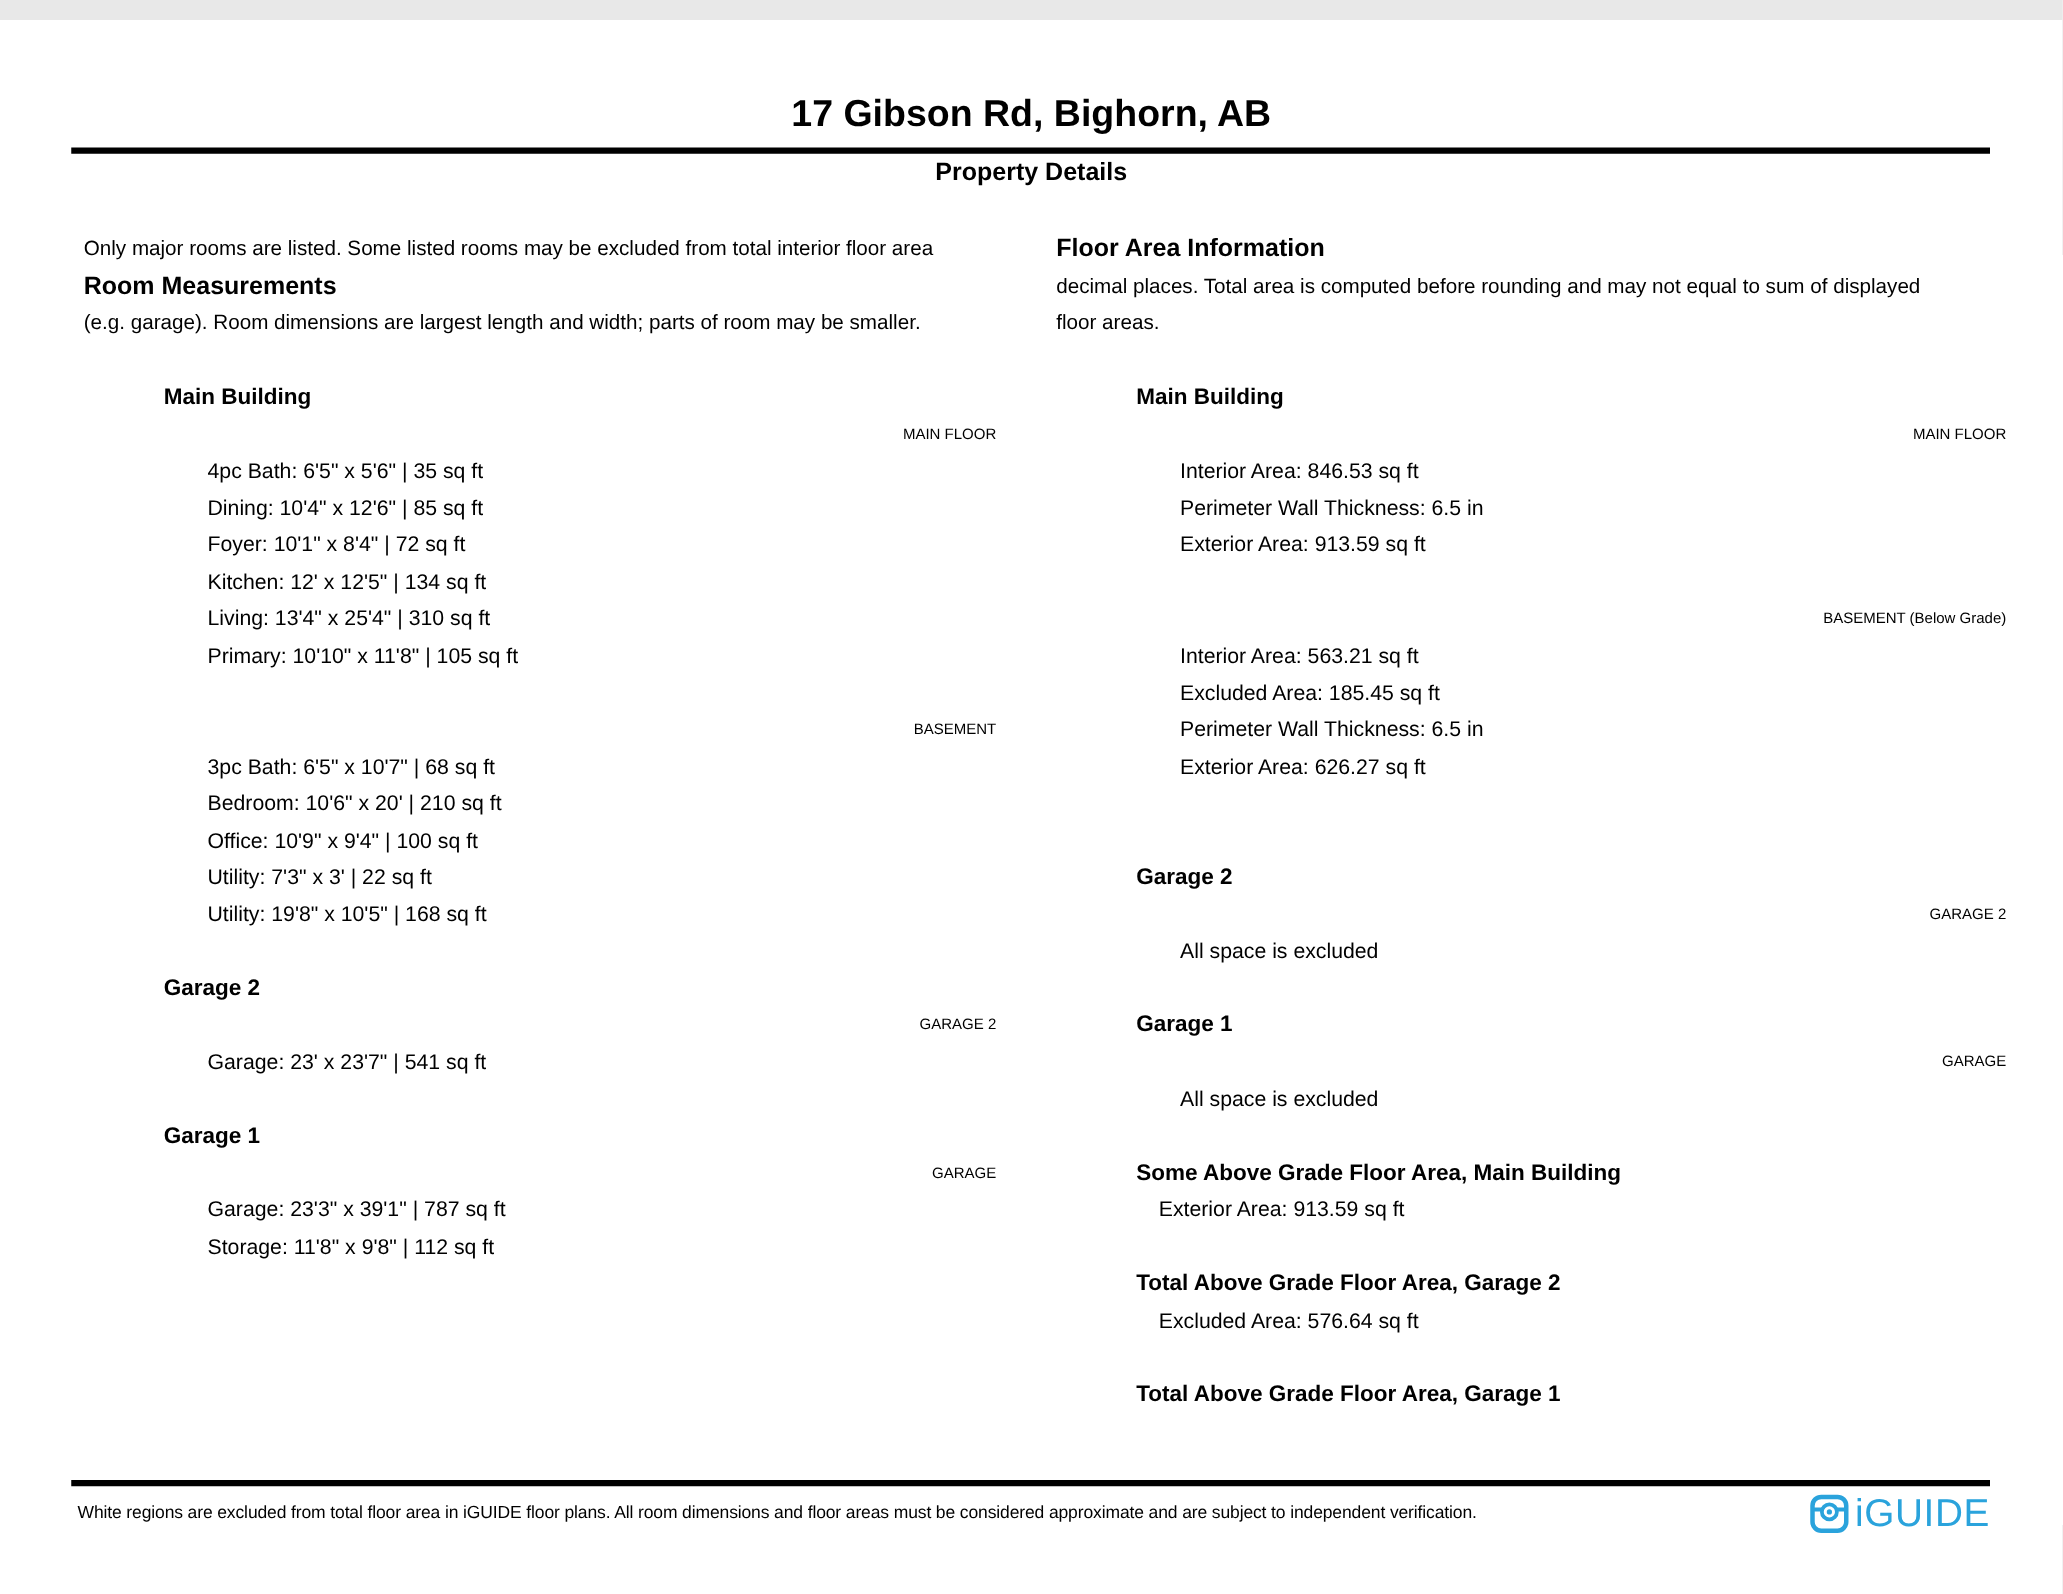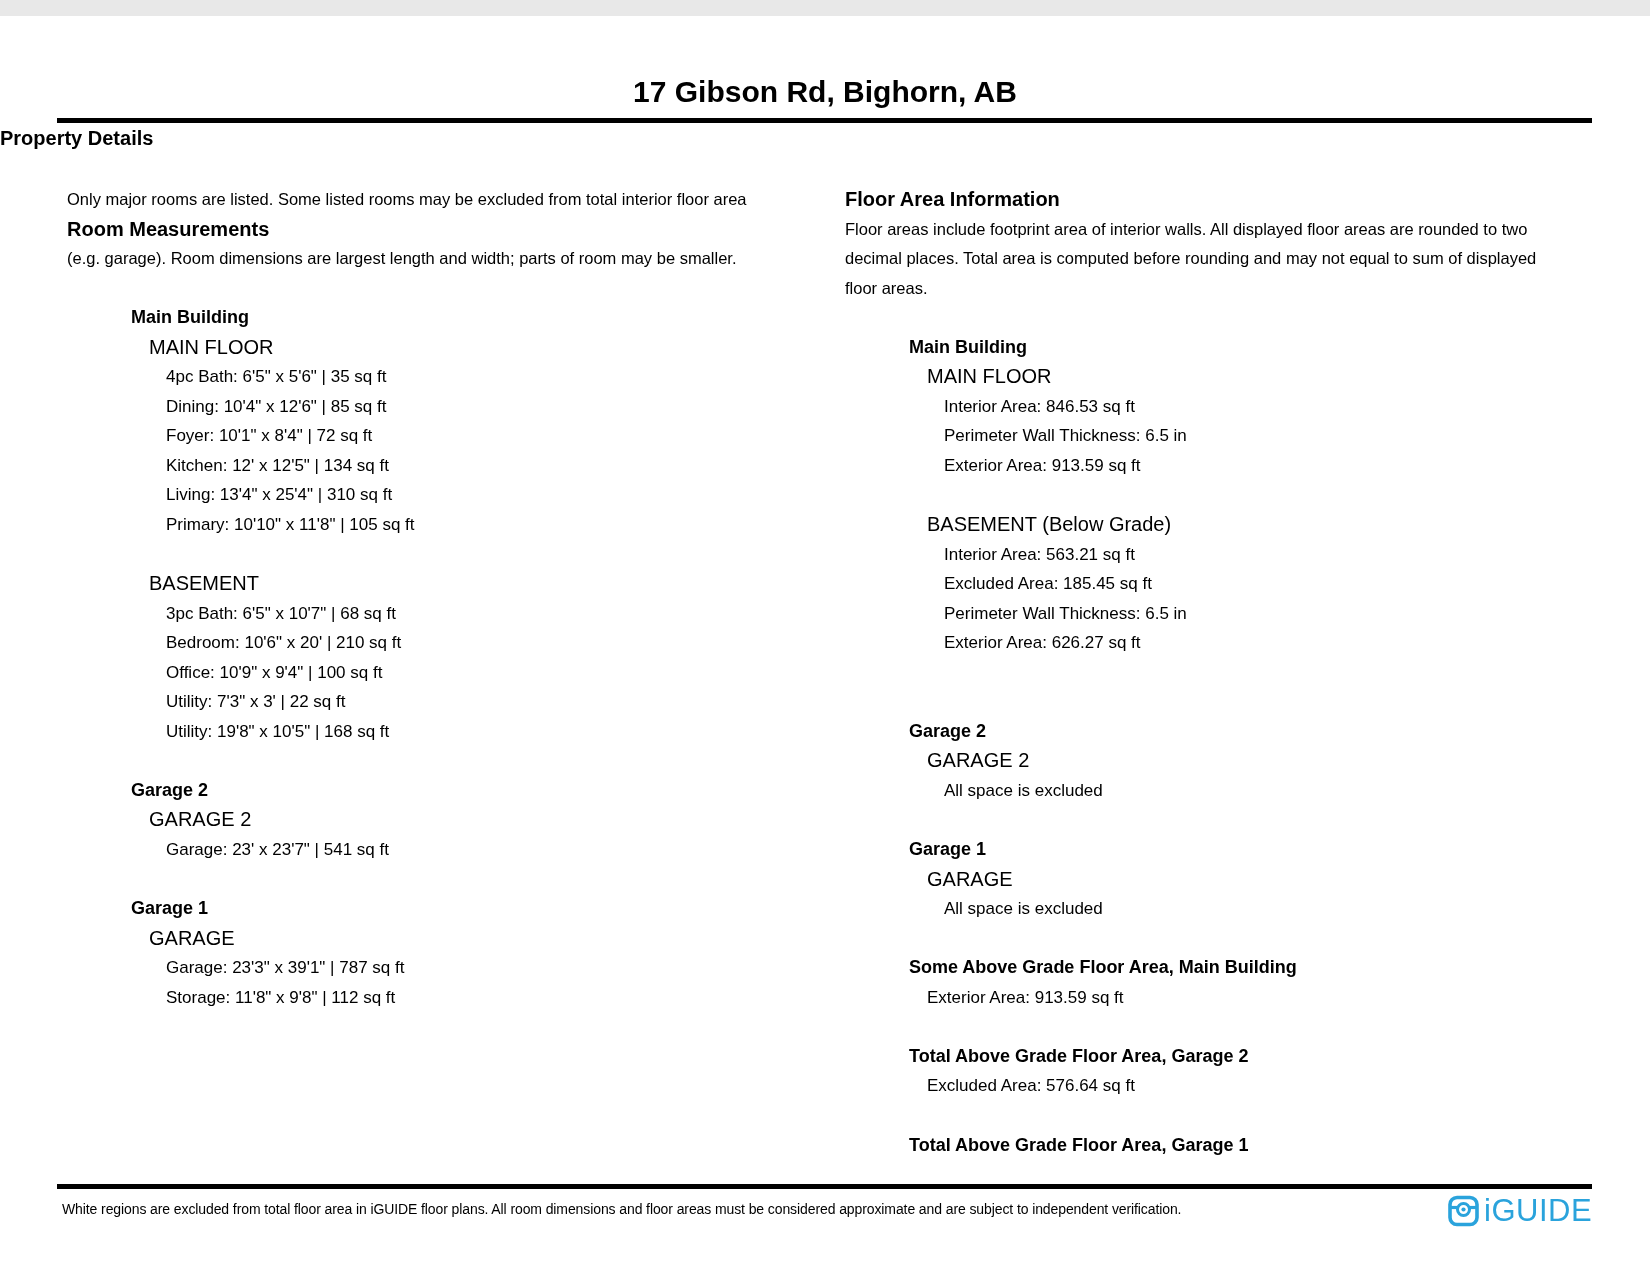--- a/index.html
+++ b/index.html
@@ -15,34 +15,34 @@
   .title {
     position:absolute; top:58px; left:0; width:100%;
     margin:0; text-align:center;
     font-size:30px; line-height:36px; font-weight:700;
   }
   .rule { position:absolute; left:57px; width:1535px; background:#000; }
   .rule-top { top:102px; height:5px; }
   .rule-bottom { top:1168px; height:5px; }
   .subtitle {
     position:absolute; top:108px; left:0; width:100%;
-    margin:0; text-align:left;
+    margin:0; text-align:center;
     font-size:20px; line-height:28px; font-weight:700;
   }
   .col { position:absolute; top:169px; }
   .col-left  { left:67px;  width:730px; }
   .col-right { left:845px; width:760px; }
   .line {
     height:29.55px; line-height:29.55px;
     font-size:17px; white-space:nowrap;
   }
   .h   { font-size:20px; font-weight:700; }
   .para{ font-size:16.5px; }
   .b   { font-weight:700; font-size:18px; }
-  .fl  { font-size:20px; }
+  .fl  { font-size:12px;text-align:right; }
   .lv1 { padding-left:64px; }
   .lv2 { padding-left:82px; }
   .lv3 { padding-left:99px; }
   .footer-text {
     position:absolute; left:62px; top:1183px;
     font-size:14px; line-height:20px; letter-spacing:-0.1px; white-space:nowrap;text-align:right;
   }
   .brand {
     position:absolute; left:1447px; top:1177px;
     display:flex; align-items:flex-end;
@@ -92,21 +92,20 @@
     <div class="line"></div>
 
     <div class="line b lv1">Garage 1</div>
     <div class="line fl lv2">GARAGE</div>
     <div class="line lv3">Garage: 23'3" x 39'1" | 787 sq ft</div>
     <div class="line lv3">Storage: 11'8" x 9'8" | 112 sq ft</div>
   </section>
 
   <section class="col col-right">
     <div class="line h">Floor Area Information</div>
-    <div class="line para">Floor areas include footprint area of interior walls. All displayed floor areas are rounded to two</div>
     <div class="line para">decimal places. Total area is computed before rounding and may not equal to sum of displayed</div>
     <div class="line para">floor areas.</div>
     <div class="line"></div>
 
     <div class="line b lv1">Main Building</div>
     <div class="line fl lv2">MAIN FLOOR</div>
     <div class="line lv3">Interior Area: 846.53 sq ft</div>
     <div class="line lv3">Perimeter Wall Thickness: 6.5 in</div>
     <div class="line lv3">Exterior Area: 913.59 sq ft</div>
     <div class="line"></div>

